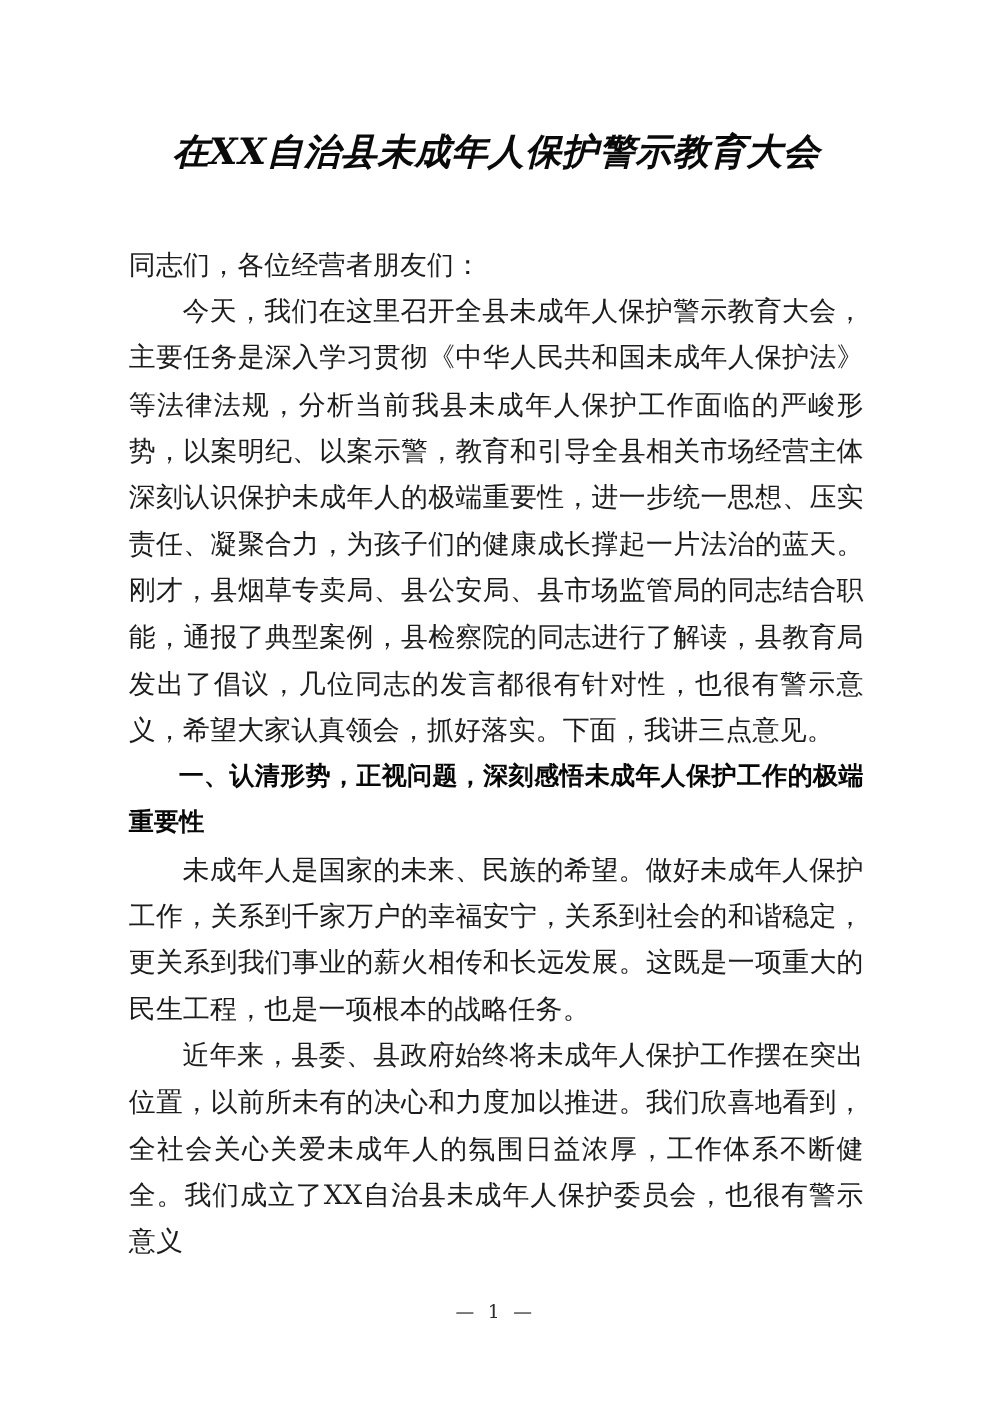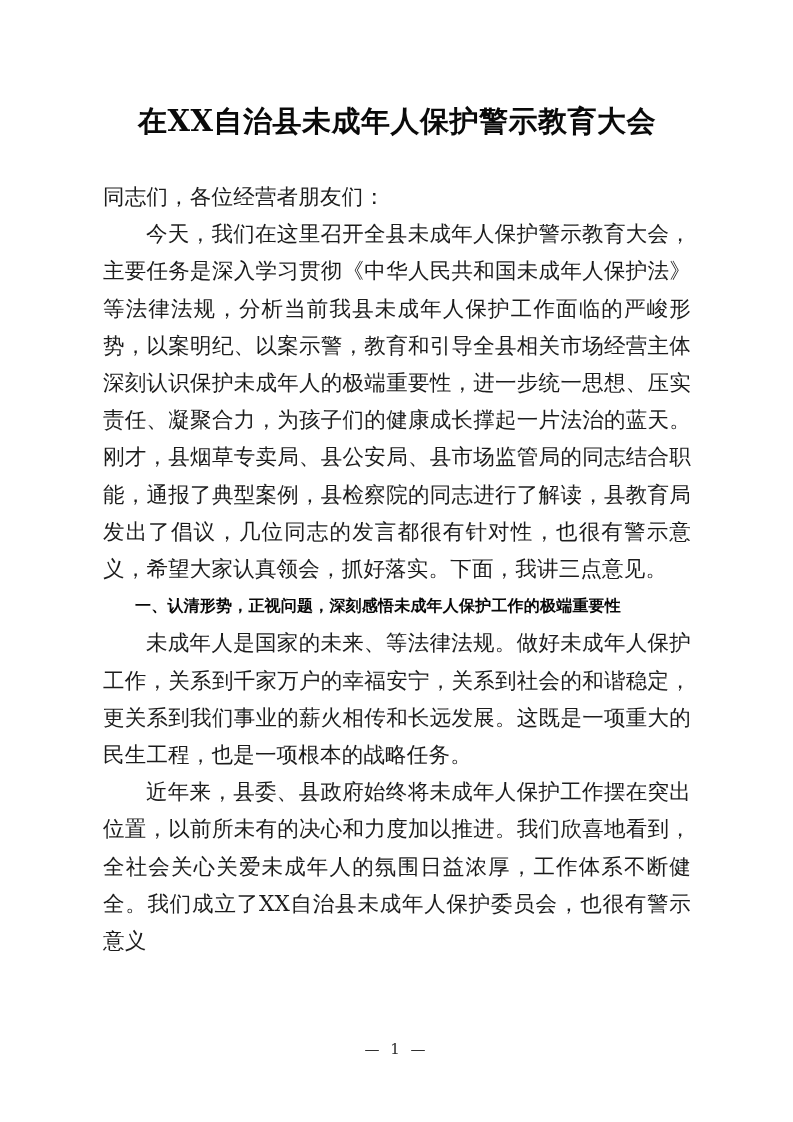--- a/index.html
+++ b/index.html
@@ -35,25 +35,26 @@
   .doc-title {
     font-family: "DejaVu Serif", "Liberation Serif", serif;
     font-weight: bold;
     font-size: 29px;
     line-height: 42px;
     text-align: center;
     color: #0a0a0a;
     letter-spacing: 0.5px;
     margin: 0;
     padding: 0 6px;
+    font-style: italic;
   }
 
   
   .body-block {
-    margin-top: 36px;
+    margin-top: 52px;
   }
 
   p.para {
     font-family: "DejaVu Serif", "Liberation Serif", serif;
     font-size: 21.5px;
     line-height: 37.2px;
     color: #1c1c1c;
     text-align: justify;
     text-justify: inter-ideograph;
     margin: 0;
@@ -61,21 +62,21 @@
     text-align-last: left;
   }
 
   p.para.indent {
     text-indent: 2em;
   }
 
   h2.section-heading {
     font-family: Liberation Serif, serif;
     font-weight: bold;
-    font-size: 16px;
+    font-size: 20px;
     line-height: 37.2px;
     color: #080808;
     margin: 0;
     text-indent: 2em;
     text-align: justify;
     text-justify: inter-ideograph;
     text-align-last: left;
     letter-spacing: 0.2px;
   }
 
@@ -104,21 +105,21 @@
     </h1>
 
     <div class="body-block">
 
       <p class="para">同志们，各位经营者朋友们：</p>
 
       <p class="para indent">今天，我们在这里召开全县未成年人保护警示教育大会，主要任务是深入学习贯彻《中华人民共和国未成年人保护法》等法律法规，分析当前我县未成年人保护工作面临的严峻形势，以案明纪、以案示警，教育和引导全县相关市场经营主体深刻认识保护未成年人的极端重要性，进一步统一思想、压实责任、凝聚合力，为孩子们的健康成长撑起一片法治的蓝天。刚才，县烟草专卖局、县公安局、县市场监管局的同志结合职能，通报了典型案例，县检察院的同志进行了解读，县教育局发出了倡议，几位同志的发言都很有针对性，也很有警示意义，希望大家认真领会，抓好落实。下面，我讲三点意见。</p>
 
       <h2 class="section-heading">一、认清形势，正视问题，深刻感悟未成年人保护工作的极端重要性</h2>
 
-      <p class="para indent">未成年人是国家的未来、等法律法规。做好未成年人保护工作，关系到千家万户的幸福安宁，关系到社会的和谐稳定，更关系到我们事业的薪火相传和长远发展。这既是一项重大的民生工程，也是一项根本的战略任务。</p>
+      <p class="para indent">未成年人是国家的未来、民族的希望。做好未成年人保护工作，关系到千家万户的幸福安宁，关系到社会的和谐稳定，更关系到我们事业的薪火相传和长远发展。这既是一项重大的民生工程，也是一项根本的战略任务。</p>
 
       <p class="para indent">近年来，县委、县政府始终将未成年人保护工作摆在突出位置，以前所未有的决心和力度加以推进。我们欣喜地看到，全社会关心关爱未成年人的氛围日益浓厚，工作体系不断健全。我们成立了XX自治县未成年人保护委员会，也很有警示意义</p>
 
     </div>
   </div>
 
   <div class="page-footer">— 1 —</div>
 
 </div>
 

